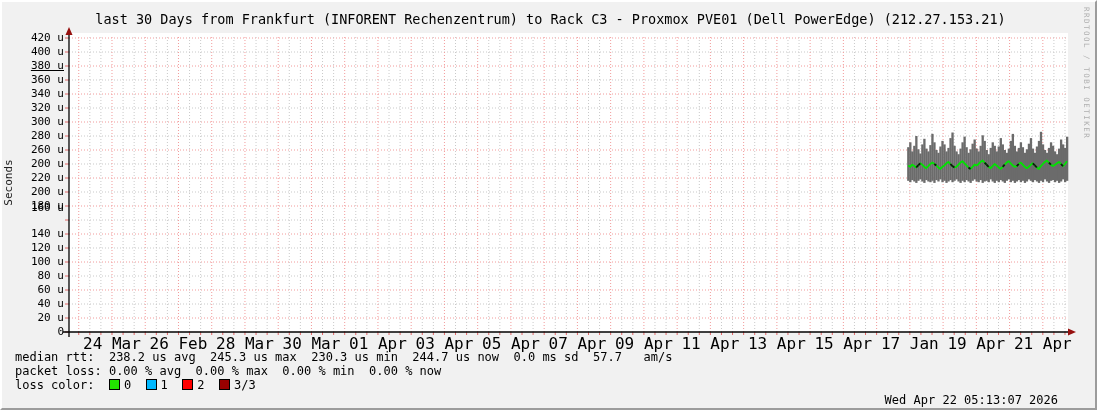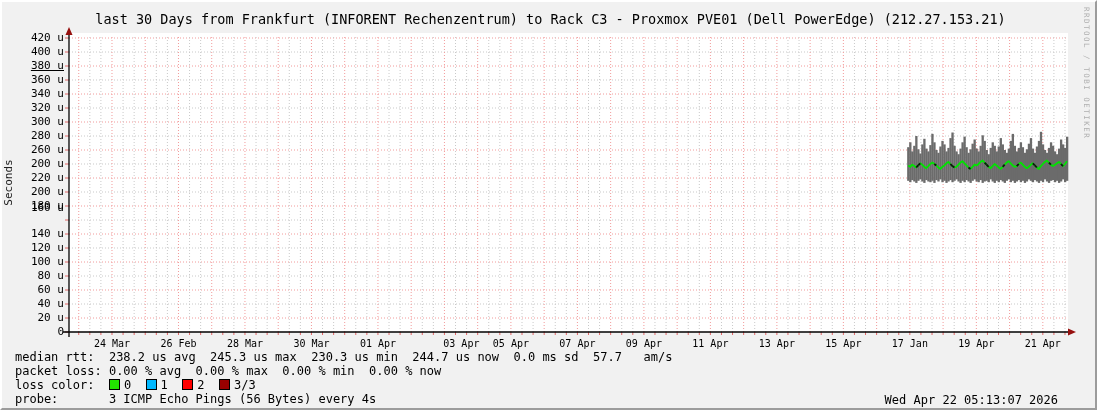--- a/index.html
+++ b/index.html
@@ -10,21 +10,21 @@
     font-family:"DejaVu Sans Mono","Liberation Mono",monospace;
     color:#000;
     padding-left:8px;
   }
   #plot-svg{position:absolute;left:0;top:0;width:1097px;height:410px;}
   .abs{position:absolute;white-space:pre;}
   #title{left:0;top:9px;width:1097px;text-align:center;font-size:13.5px;letter-spacing:0;}
   #seconds-label{left:-44px;top:174px;width:100px;text-align:center;transform:rotate(-90deg);font-size:11px;color:#222;}
   #watermark{right:4px;top:5px;font-size:7.5px;color:#b0b0b0;writing-mode:vertical-rl;letter-spacing:1.5px;}
   .ylab{position:absolute;width:62px;text-align:right;font-size:11px;line-height:11px;}
-  .xlab{position:absolute;width:70px;text-align:center;font-size:10px;line-height:11px;}
+  .xlab{position:absolute;width:70px;text-align:center;font-size:16px;line-height:11px;}
   .leg{left:13px;font-size:12px;line-height:12px;}
   #leg-1{top:349px;}
   #leg-2{top:363px;}
   #leg-3{top:377px;}
   #leg-4{top:391px;}
   #timestamp{right:37px;top:391px;font-size:12px;}
   .swatch{display:inline-block;width:9px;height:9px;border:1px solid #000;margin-right:4px;vertical-align:-1px;background:#888;}
   .lc{margin-right:0;}
 </style>
 </head>
@@ -384,31 +384,30 @@
       <div class="ylab" style="top: 58px; left: 0px; text-decoration: underline;">380 u</div>
       <div class="ylab" style="top: 44px; left: 0px;">400 u</div>
       <div class="ylab" style="top: 30px; left: 0px;">420 u</div>
     </div>
   <div id="x-labels">
       <div class="xlab" style="left: 74.9853px; top: 336px;">24 Mar</div>
       <div class="xlab" style="left: 141.474px; top: 336px;">26 Feb</div>
       <div class="xlab" style="left: 207.964px; top: 336px;">28 Mar</div>
       <div class="xlab" style="left: 274.453px; top: 336px;">30 Mar</div>
       <div class="xlab" style="left: 340.942px; top: 336px;">01 Apr</div>
-      <div class="xlab" style="left: 407.431px; top: 336px; text-align: right;">03 Apr</div>
+      <div class="xlab" style="left: 407.431px; top: 336px;">03 Apr</div>
       <div class="xlab" style="left: 473.92px; top: 336px;">05 Apr</div>
       <div class="xlab" style="left: 540.41px; top: 336px;">07 Apr</div>
       <div class="xlab" style="left: 606.899px; top: 336px;">09 Apr</div>
       <div class="xlab" style="left: 673.388px; top: 336px;">11 Apr</div>
       <div class="xlab" style="left: 739.877px; top: 336px;">13 Apr</div>
       <div class="xlab" style="left: 806.366px; top: 336px;">15 Apr</div>
       <div class="xlab" style="left: 872.855px; top: 336px;">17 Jan</div>
       <div class="xlab" style="left: 939.345px; top: 336px;">19 Apr</div>
       <div class="xlab" style="left: 1005.83px; top: 336px;">21 Apr</div>
     </div>
 
   <div id="leg-1" class="abs leg">median rtt:  238.2 us avg  245.3 us max  230.3 us min  244.7 us now  0.0 ms sd  57.7   am/s</div>
   <div id="leg-2" class="abs leg">packet loss: 0.00 % avg  0.00 % max  0.00 % min  0.00 % now</div>
   <div id="leg-3" class="abs leg"><span>loss color:  </span><span class="lc"><span class="swatch" style="background: rgb(34, 228, 0);"></span><span>0</span></span><span>  </span><span class="lc"><span class="swatch" style="background: rgb(0, 184, 255);"></span><span>1</span></span><span>  </span><span class="lc"><span class="swatch" style="background: rgb(255, 0, 0);"></span><span>2</span></span><span>  </span><span class="lc"><span class="swatch" style="background: rgb(153, 0, 0);"></span><span>3/3</span></span></div>
-  <div id="leg-4" class="abs leg">probe:       3 ICMP Echo Pings (56 Bytes) every 4s</div>
 
   <div id="timestamp" class="abs">Wed Apr 22 05:13:07 2026</div>
 </div>
 
 </body></html>

